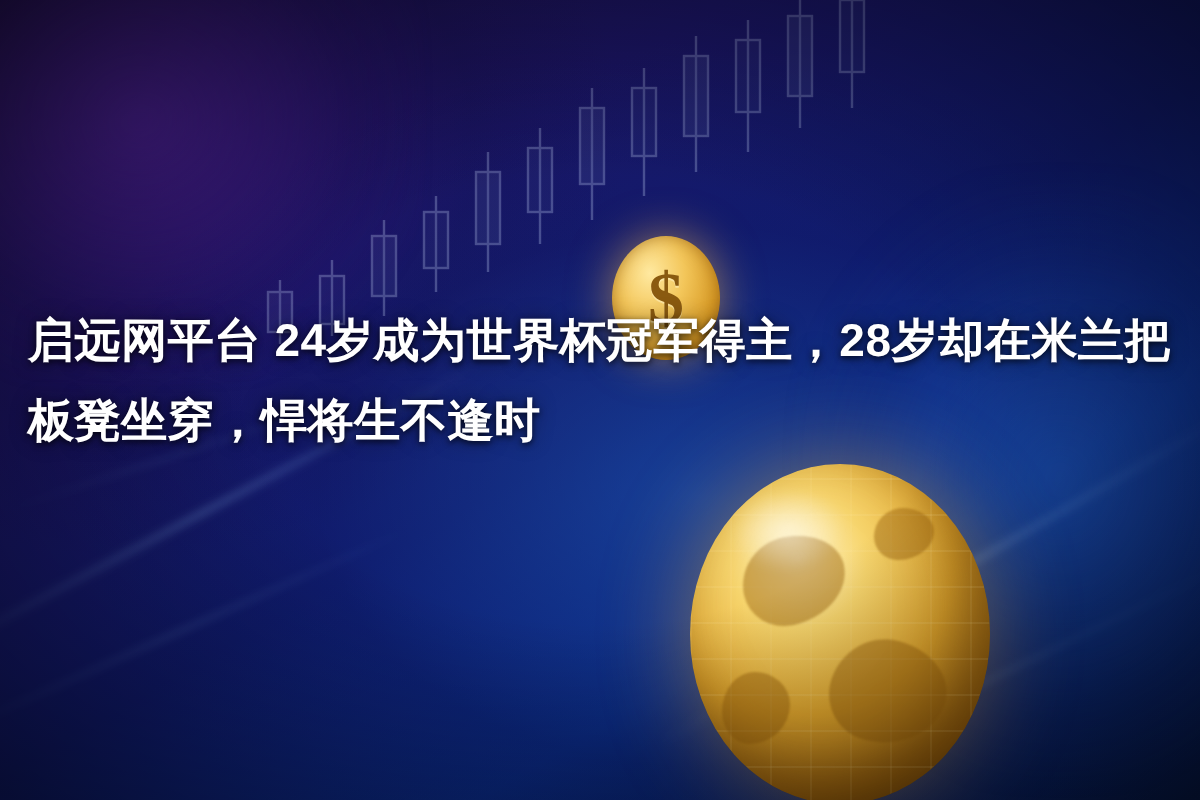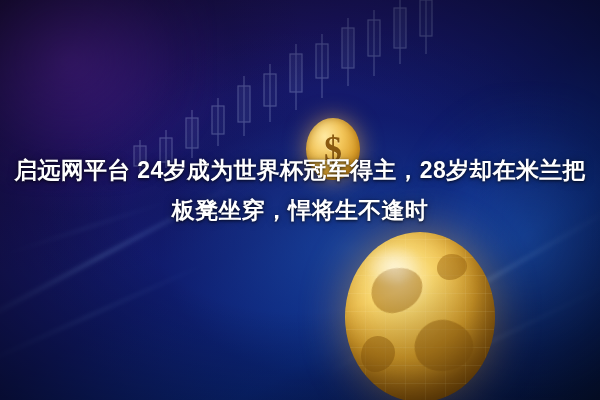--- a/index.html
+++ b/index.html
@@ -139,21 +139,21 @@
   }
 
   
   .headline {
     position: absolute;
     left: 0;
     top: 150px;
     width: 600px;
     padding: 0 14px;
     box-sizing: border-box;
-    text-align: center;
+    text-align: left;
     color: #ffffff;
     font-size: 23px;
     font-weight: bold;
     line-height: 40px;
     letter-spacing: 0.3px;
     text-shadow: 0 1px 3px rgba(0,0,0,0.75), 0 0 10px rgba(0,0,0,0.4);
     white-space: pre-wrap;
   }
 </style>
 </head>

